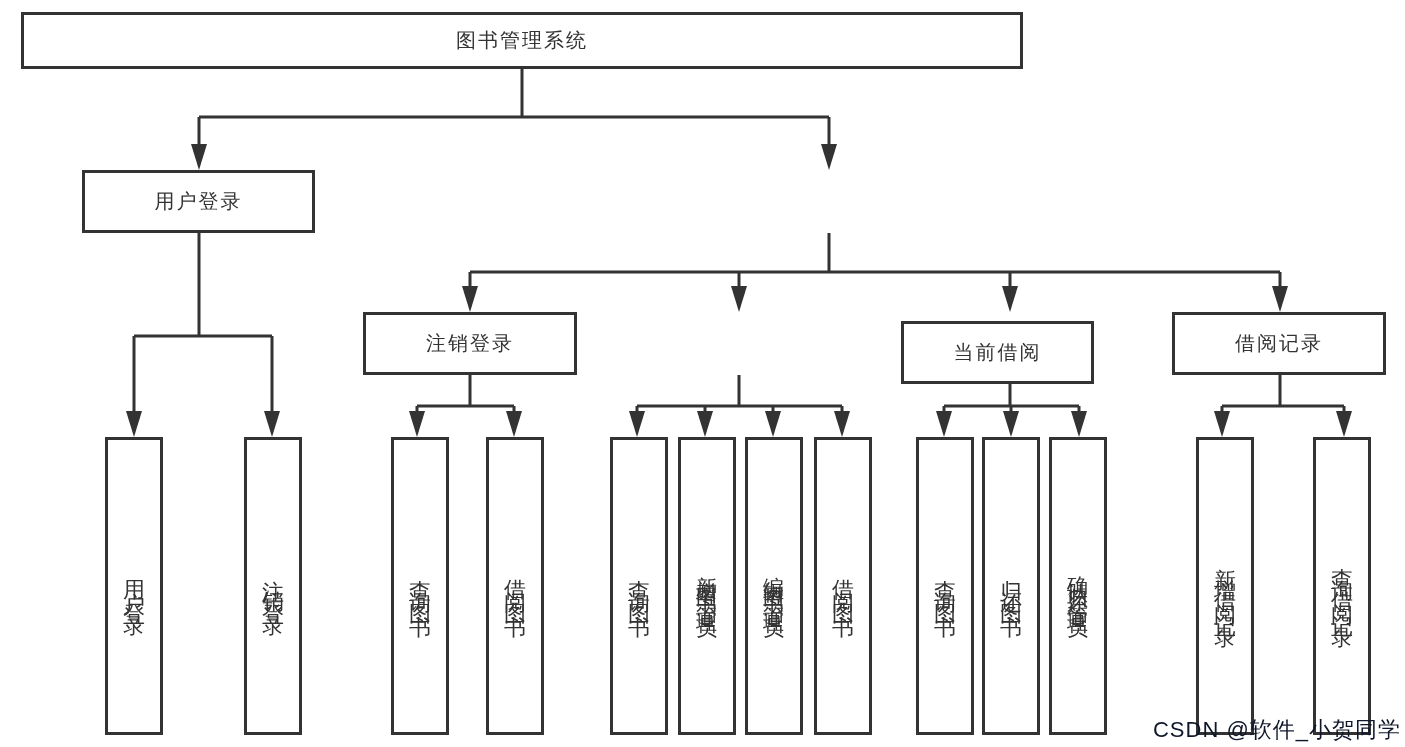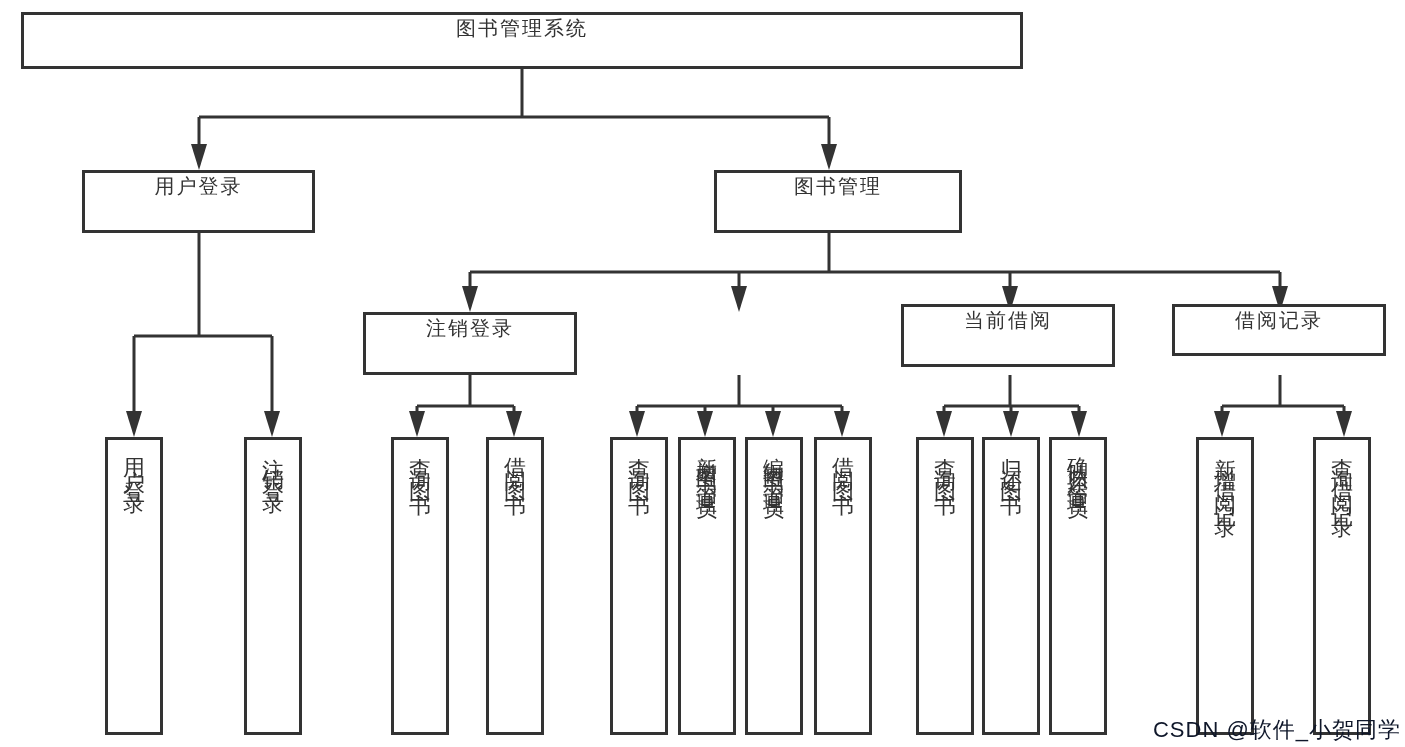--- a/index.html
+++ b/index.html
@@ -30,20 +30,21 @@
   .connectors polygon {
     fill: #333333;
     stroke: none;
   }
   .box {
     position: absolute;
     box-sizing: border-box;
     background: #ffffff;
     border: 3px solid #333333;
     display: flex;
+    align-items: center;
     justify-content: center;
     color: #333333;
   }
   .hlabel {
     font-size: 20px;
     letter-spacing: 2px;
     white-space: nowrap;
     color: #333333;
   }
   .leaf {
@@ -117,31 +118,28 @@
     </g>
   </svg>
 
   <div class="box" style="left:21px; top:12px; width:1002px; height:57px;">
     <span class="hlabel">图书管理系统</span>
   </div>
 
   <div class="box" style="left:82px; top:170px; width:233px; height:63px;">
     <span class="hlabel">用户登录</span>
   </div>
-  <div class="box" style="left:714px; top:170px; width:248px; height:63px;">
-    <span class="hlabel">图书管理</span>
-  </div>
 
   <div class="box" style="left:363px; top:312px; width:214px; height:63px;">
     <span class="hlabel">注销登录</span>
   </div>
-  <div class="box" style="left:901px; top:304px; width:214px; height:63px;">
+  <div class="box" style="left:901px; top:321px; width:193px; height:63px;">
     <span class="hlabel">当前借阅</span>
   </div>
-  <div class="box" style="left:1172px; top:304px; width:214px; height:52px;">
+  <div class="box" style="left:1172px; top:312px; width:214px; height:63px;">
     <span class="hlabel">借阅记录</span>
   </div>
 
   <div class="box leaf" style="left:105px;">
     <span class="vtext">用户登录</span>
   </div>
   <div class="box leaf" style="left:244px;">
     <span class="vtext">注销登录</span>
   </div>
 

